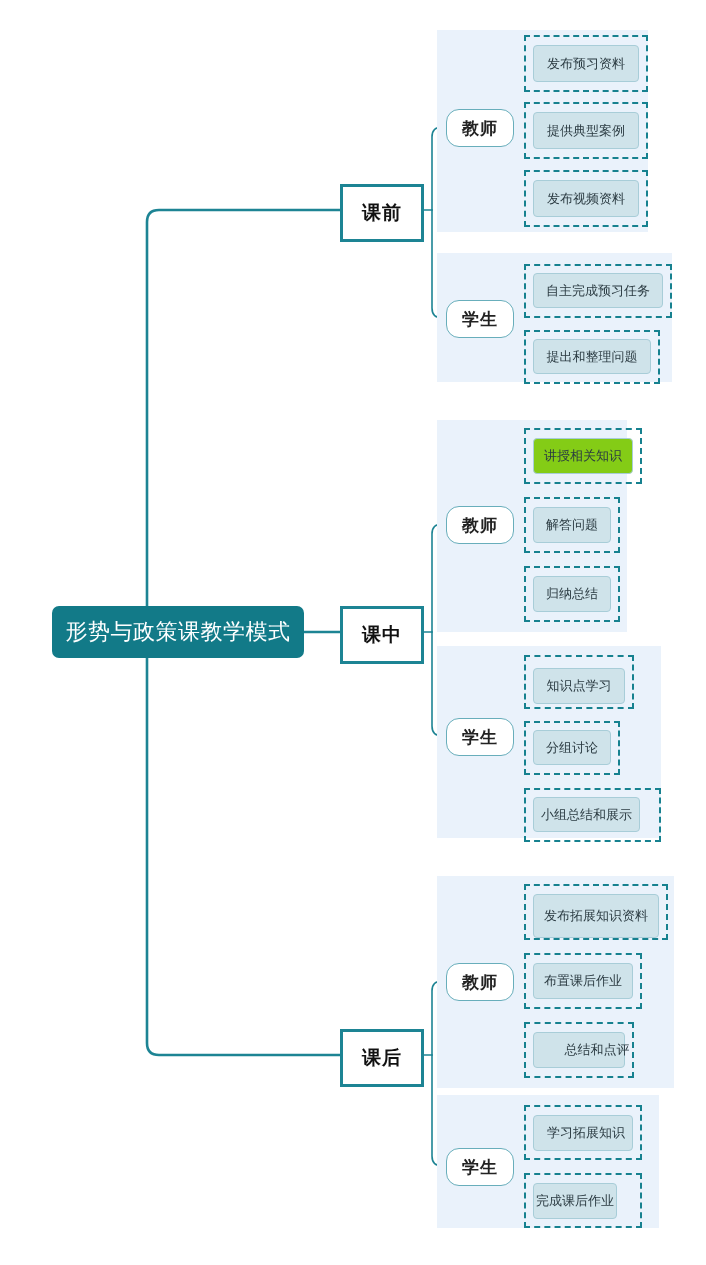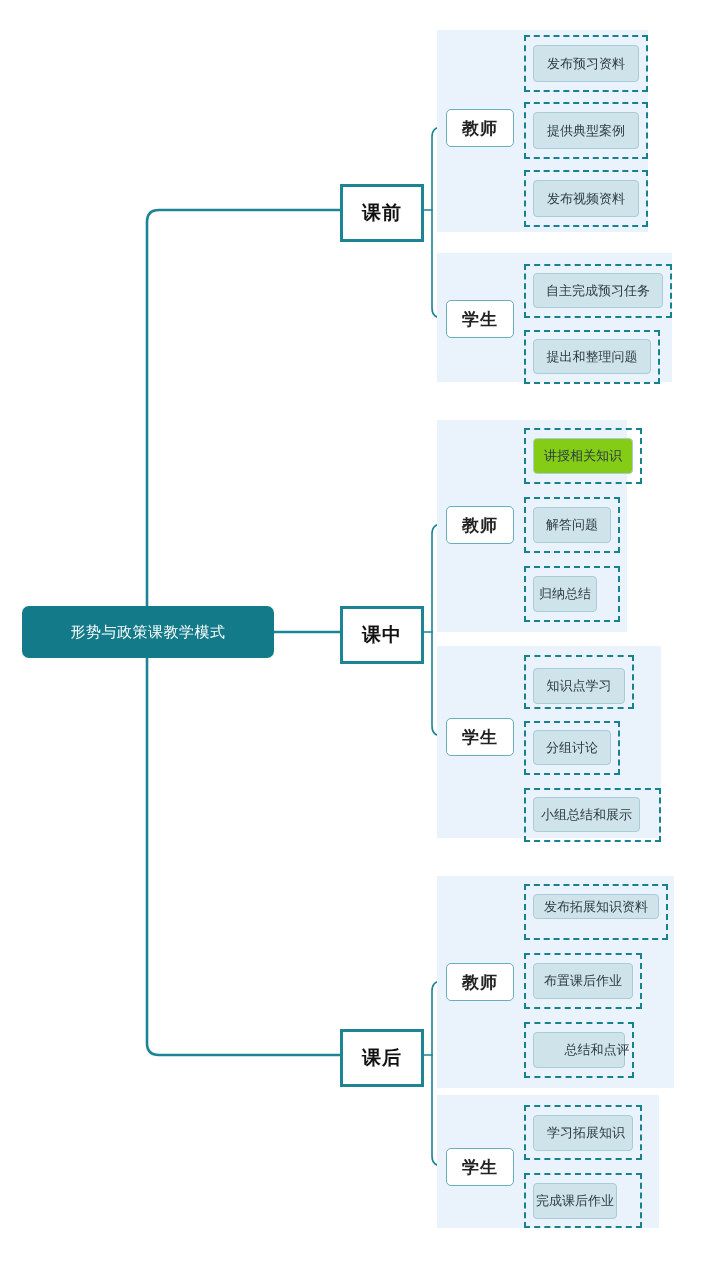--- a/index.html
+++ b/index.html
@@ -30,24 +30,25 @@
     background: #eaf2fb;
   }
   .root-node {
     position: absolute;
     display: flex;
     align-items: center;
     justify-content: center;
     background: #127a88;
     color: #ffffff;
     border-radius: 7px;
-    font-size: 15px;
+    font-size: 22px;
     letter-spacing: 0.5px;
     white-space: nowrap;
     z-index: 5;
+    margin-left: 30px;
   }
   .stage-node {
     position: absolute;
     display: flex;
     align-items: center;
     justify-content: center;
     background: #ffffff;
     border: 3px solid #1d8494;
     color: #111111;
     font-size: 19px;
@@ -56,21 +57,21 @@
     white-space: nowrap;
     z-index: 5;
   }
   .role-node {
     position: absolute;
     display: flex;
     align-items: center;
     justify-content: center;
     background: #ffffff;
     border: 1.5px solid #68aebb;
-    border-radius: 5px;
+    border-radius: 13px;
     color: #222222;
     font-size: 17px;
     font-weight: bold;
     letter-spacing: 1px;
     white-space: nowrap;
     z-index: 5;
   }
   .leaf-wrap {
     position: absolute;
     border: 2.5px dashed #16818f;
@@ -157,32 +158,32 @@
       <div class="leaf-box" style="left: 533px; top: 273px; width: 130px; height: 35px; background: rgb(207, 227, 234); border-color: rgb(168, 205, 216);">自主完成预习任务</div>
       <div class="leaf-wrap" style="left: 524px; top: 330px; width: 136px; height: 54px; border-color: rgb(22, 129, 143);"></div>
       <div class="leaf-box" style="left: 533px; top: 339px; width: 118px; height: 35px; background: rgb(207, 227, 234); border-color: rgb(168, 205, 216);">提出和整理问题</div>
       <div class="stage-node" style="left: 340px; top: 606px; width: 78px; height: 52px;">课中</div>
       <div class="role-node" style="left: 446px; top: 506px; width: 66px; height: 36px;">教师</div>
       <div class="leaf-wrap" style="left: 524px; top: 428px; width: 118px; height: 56px; border-color: rgb(22, 129, 143);"></div>
       <div class="leaf-box" style="left: 533px; top: 438px; width: 100px; height: 36px; background: #84cc16; border-color: rgb(168, 205, 216);">讲授相关知识</div>
       <div class="leaf-wrap" style="left: 524px; top: 497px; width: 96px; height: 56px; border-color: rgb(22, 129, 143);"></div>
       <div class="leaf-box" style="left: 533px; top: 507px; width: 78px; height: 36px; background: rgb(207, 227, 234); border-color: rgb(168, 205, 216);">解答问题</div>
       <div class="leaf-wrap" style="left: 524px; top: 566px; width: 96px; height: 56px; border-color: rgb(22, 129, 143);"></div>
-      <div class="leaf-box" style="left: 533px; top: 576px; width: 64px; height: 36px; background: rgb(207, 227, 234); border-color: rgb(168, 205, 216);">归纳总结</div>
+      <div class="leaf-box" style="left: 533px; top: 576px; width: 78px; height: 36px; background: rgb(207, 227, 234); border-color: rgb(168, 205, 216);">归纳总结</div>
       <div class="role-node" style="left: 446px; top: 718px; width: 66px; height: 36px;">学生</div>
       <div class="leaf-wrap" style="left: 524px; top: 655px; width: 110px; height: 54px; border-color: rgb(22, 129, 143);"></div>
       <div class="leaf-box" style="left: 533px; top: 668px; width: 92px; height: 36px; background: rgb(207, 227, 234); border-color: rgb(168, 205, 216);">知识点学习</div>
       <div class="leaf-wrap" style="left: 524px; top: 721px; width: 96px; height: 54px; border-color: rgb(22, 129, 143);"></div>
       <div class="leaf-box" style="left: 533px; top: 730px; width: 78px; height: 35px; background: rgb(207, 227, 234); border-color: rgb(168, 205, 216);">分组讨论</div>
       <div class="leaf-wrap" style="left: 524px; top: 788px; width: 137px; height: 54px; border-color: rgb(22, 129, 143);"></div>
       <div class="leaf-box" style="left: 533px; top: 797px; width: 107px; height: 35px; background: rgb(207, 227, 234); border-color: rgb(168, 205, 216);">小组总结和展示</div>
       <div class="stage-node" style="left: 340px; top: 1029px; width: 78px; height: 52px;">课后</div>
       <div class="role-node" style="left: 446px; top: 963px; width: 66px; height: 36px;">教师</div>
       <div class="leaf-wrap" style="left: 524px; top: 884px; width: 144px; height: 56px; border-color: rgb(22, 129, 143);"></div>
-      <div class="leaf-box" style="left: 533px; top: 894px; width: 126px; height: 25px; background: rgb(207, 227, 234); border-color: rgb(168, 205, 216);">发布拓展知识资料</div>
+      <div class="leaf-box" style="left: 533px; top: 894px; width: 126px; height: 44px; background: rgb(207, 227, 234); border-color: rgb(168, 205, 216);">发布拓展知识资料</div>
       <div class="leaf-wrap" style="left: 524px; top: 953px; width: 118px; height: 56px; border-color: rgb(22, 129, 143);"></div>
       <div class="leaf-box" style="left: 533px; top: 963px; width: 100px; height: 36px; background: rgb(207, 227, 234); border-color: rgb(168, 205, 216);">布置课后作业</div>
       <div class="leaf-wrap" style="left: 524px; top: 1022px; width: 110px; height: 56px; border-color: rgb(22, 129, 143);"></div>
       <div class="leaf-box" style="left: 533px; top: 1032px; width: 92px; height: 36px; background: rgb(207, 227, 234); border-color: rgb(168, 205, 216); padding-left: 36px;">总结和点评</div>
       <div class="role-node" style="left: 446px; top: 1148px; width: 66px; height: 36px;">学生</div>
       <div class="leaf-wrap" style="left: 524px; top: 1105px; width: 118px; height: 55px; border-color: rgb(22, 129, 143);"></div>
       <div class="leaf-box" style="left: 533px; top: 1115px; width: 100px; height: 36px; background: rgb(207, 227, 234); border-color: rgb(168, 205, 216); padding-left: 6px;">学习拓展知识</div>
       <div class="leaf-wrap" style="left: 524px; top: 1173px; width: 118px; height: 55px; border-color: rgb(22, 129, 143);"></div>
       <div class="leaf-box" style="left: 533px; top: 1183px; width: 84px; height: 36px; background: rgb(207, 227, 234); border-color: rgb(168, 205, 216);">完成课后作业</div>
     </div>

